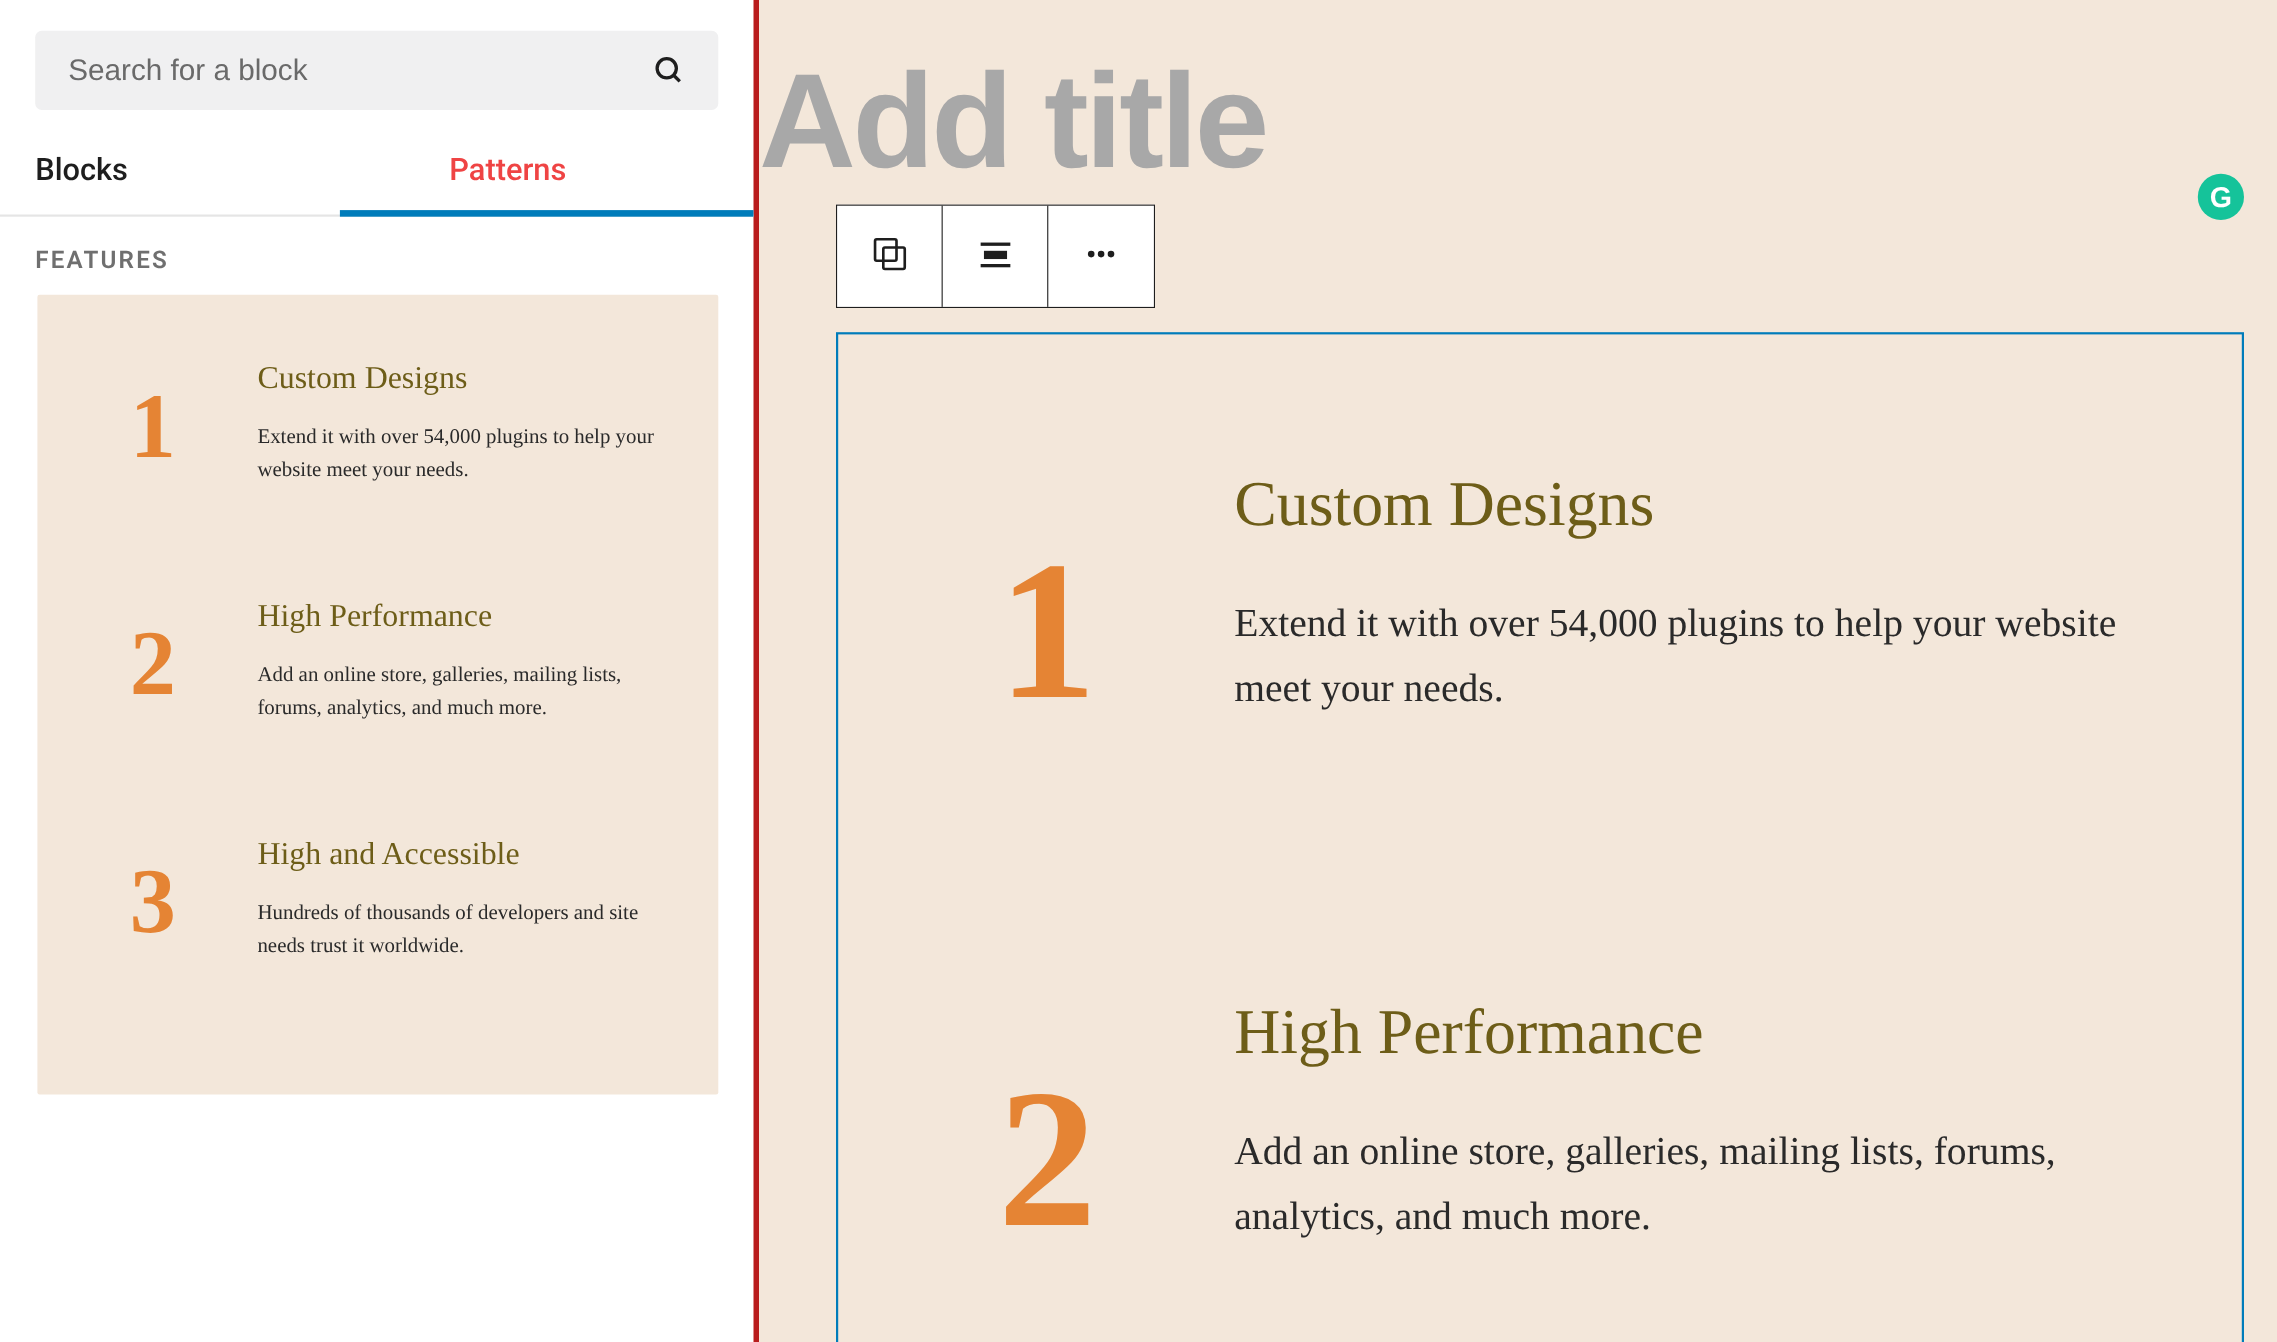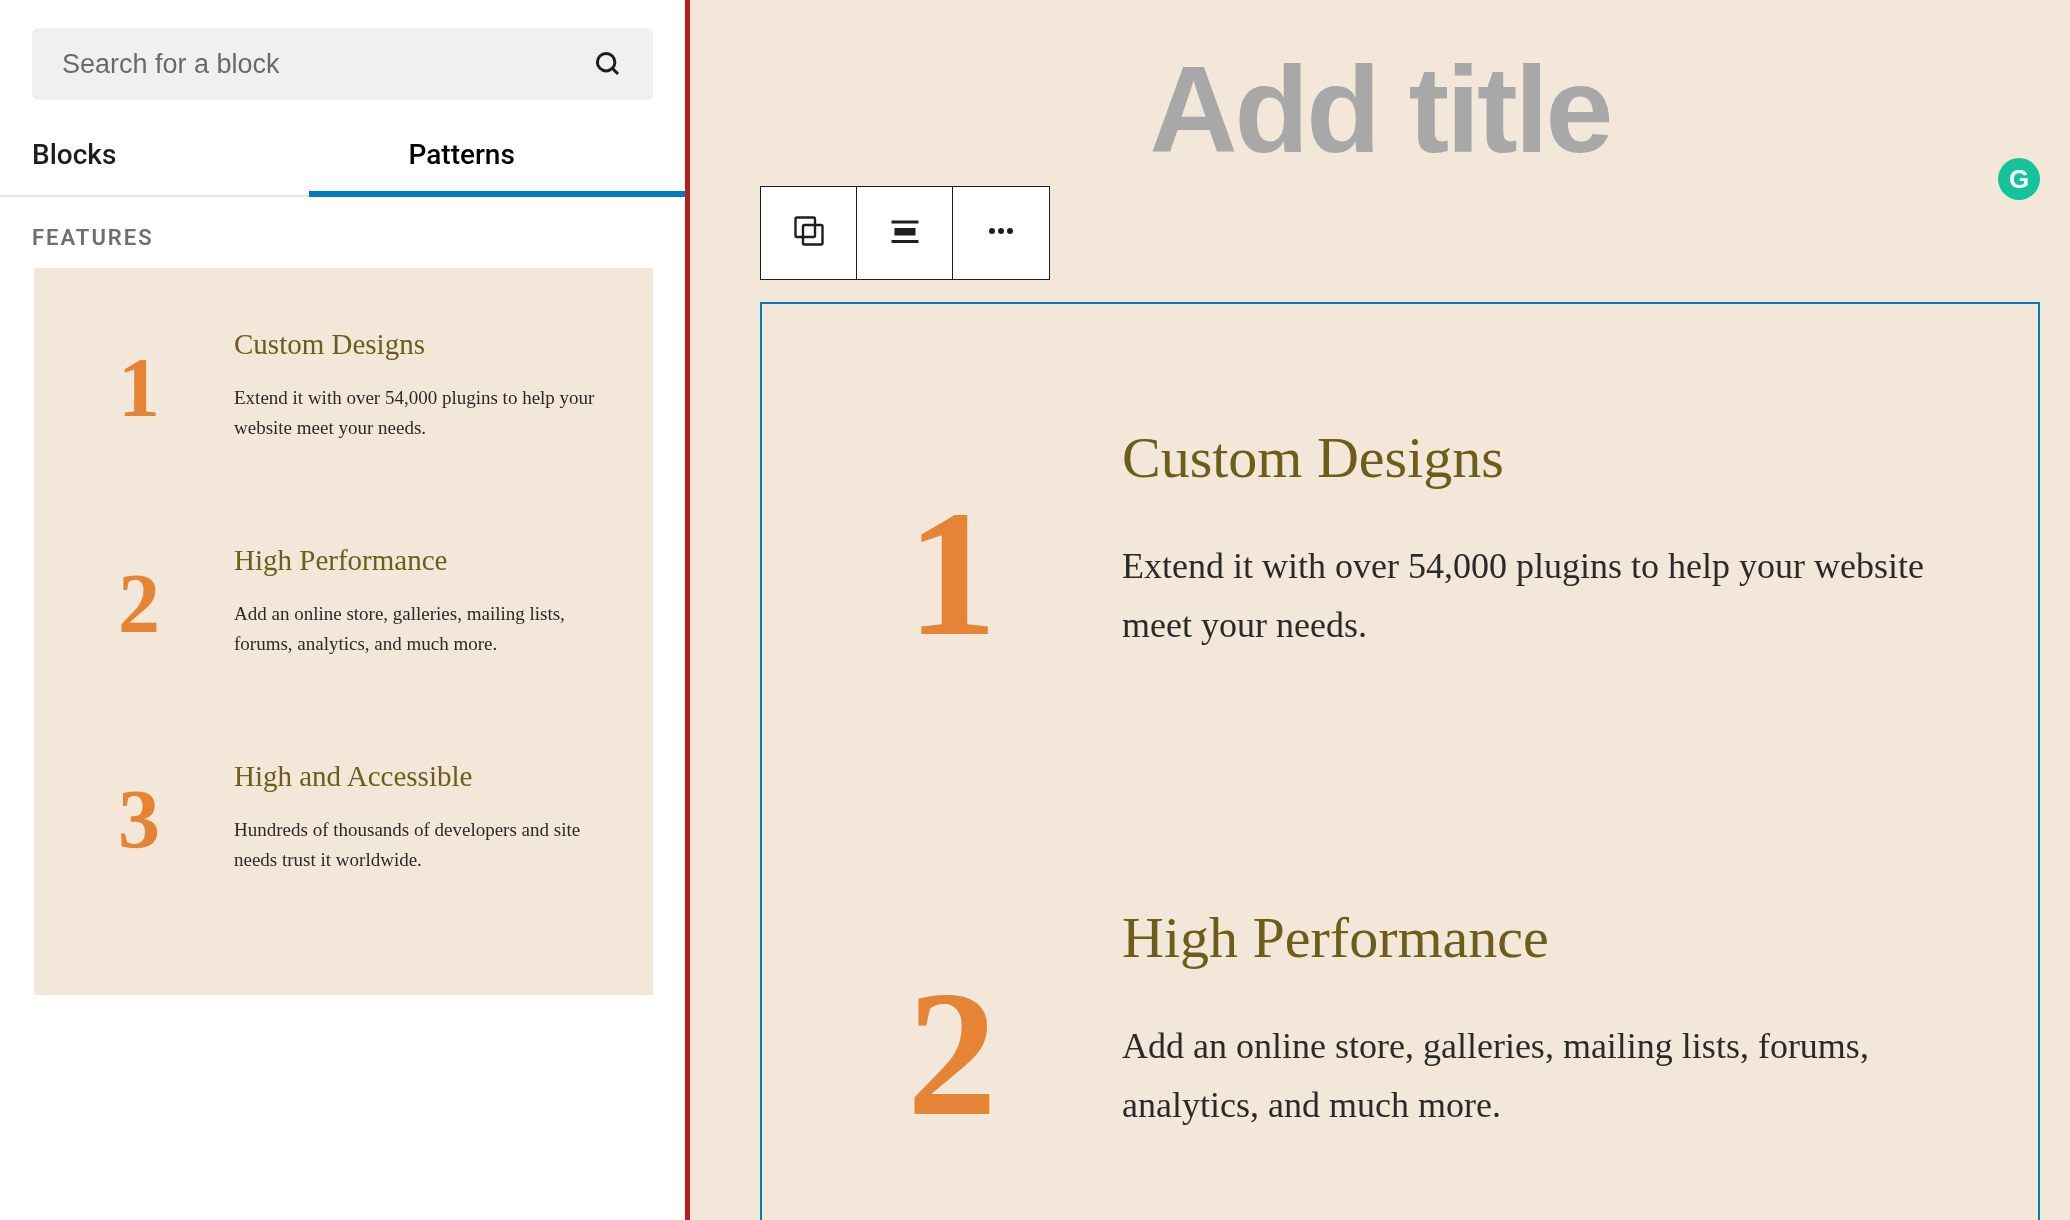--- a/index.html
+++ b/index.html
@@ -10,35 +10,35 @@
   .sidebar { width: 690px; height: 1220px; background: #fff; display: flex; flex-direction: column; border-right: 5px solid #b91c1c; }
   .search-wrap { padding: 28px 32px 18px 32px; }
   .search-box { background: #f0f0f1; border-radius: 6px; height: 72px; display: flex; align-items: center; padding: 0 30px; }
   .search-input { flex: 1; border: none; background: transparent; font-size: 27px; color: #555; outline: none; }
   .search-input::placeholder { color: #6a6a6a; }
   .search-icon svg { width: 30px; height: 30px; display: block; }
 
   .tabs { display: flex; border-bottom: 2px solid #e5e5e5; }
   .tab { flex: 1; text-align: left; padding: 20px 32px 20px 32px; font-size: 28px; font-weight: 500; color: #1e1e1e; cursor: pointer; }
   .tab:nth-child(2){ text-align: left; padding-left: 100px;}
-  .tab.active { border-bottom: 6px solid #007cba; margin-bottom: -2px; color: #000000; font-weight: 500; }
+  .tab.active { border-bottom: 6px solid #007cba; margin-bottom: -2px; color: #ef4444; font-weight: 500; }
 
   .section-label { padding: 28px 32px 18px 32px; font-size: 22px; letter-spacing: 2px; color: #6f6f6f; font-weight: 600; border-radius: 26px; }
 
   .pattern-preview { margin: 0 32px 0 34px; background: #f3e7da; border-radius: 2px; padding: 60px 40px 80px 40px; }
   .feature-row { display: flex; align-items: flex-start; margin-bottom: 100px; }
   .feature-row:last-child { margin-bottom: 40px; }
   .feature-num { width: 130px; text-align: center; font-family: Georgia, 'Times New Roman', serif; font-size: 84px; font-weight: 700; color: #e58434; line-height: 1; padding-top: 18px; }
   .feature-body { flex: 1; padding-left: 30px; padding-right: 10px;}
   .feature-title { font-family: Georgia, 'Times New Roman', serif; font-size: 29px; color: #6d5d18; margin-bottom: 22px; }
   .feature-desc { font-family: Georgia, 'Times New Roman', serif; font-size: 19px; color: #2a2a2a; line-height: 1.6; }
 
   
   .canvas { flex: 1; background: #f3e7da; height: 1220px; position: relative; padding-top: 40px; overflow: hidden;}
-  .title-placeholder { font-family: Arial, Helvetica, sans-serif; font-size: 122px; font-weight: 900; color: #a8a8a8; text-align: center; letter-spacing: -3px; }
+  .title-placeholder { font-family: Arial, Helvetica, sans-serif; font-size: 122px; font-weight: 900; color: #a8a8a8; text-align: left; letter-spacing: -3px; }
 
   .toolbar { position: absolute; left: 70px; top: 186px; display: flex; border: 1px solid #1e1e1e; background: #fff; z-index: 5; }
   .toolbar-btn { width: 96px; height: 92px; display: flex; align-items: center; justify-content: center; border-right: 1px solid #1e1e1e; cursor: pointer; }
   .toolbar-btn:last-child { border-right: none; }
   .toolbar-btn svg { width: 36px; height: 36px; }
 
   .selected-block { position: absolute; left: 70px; top: 302px; right: 30px; border: 2px solid #007cba; padding: 120px 60px 60px 60px; }
   .cf-row { display: flex; align-items: flex-start; margin-bottom: 240px; }
   .cf-num { width: 260px; text-align: center; font-family: Georgia, 'Times New Roman', serif; font-size: 180px; font-weight: 700; color: #e58434; line-height: 1; padding-top: 60px; }
   .cf-body { flex: 1; padding-left: 40px; }

